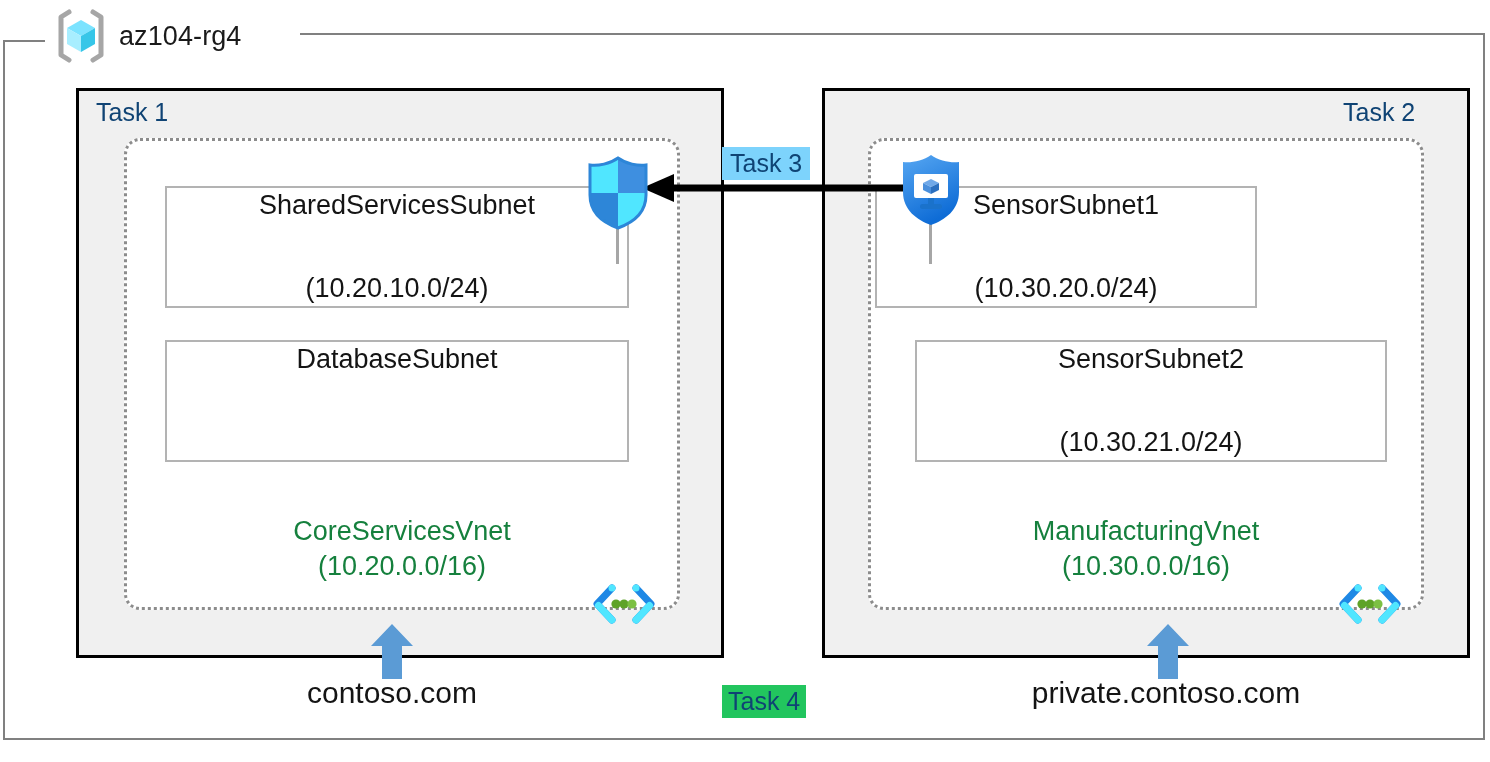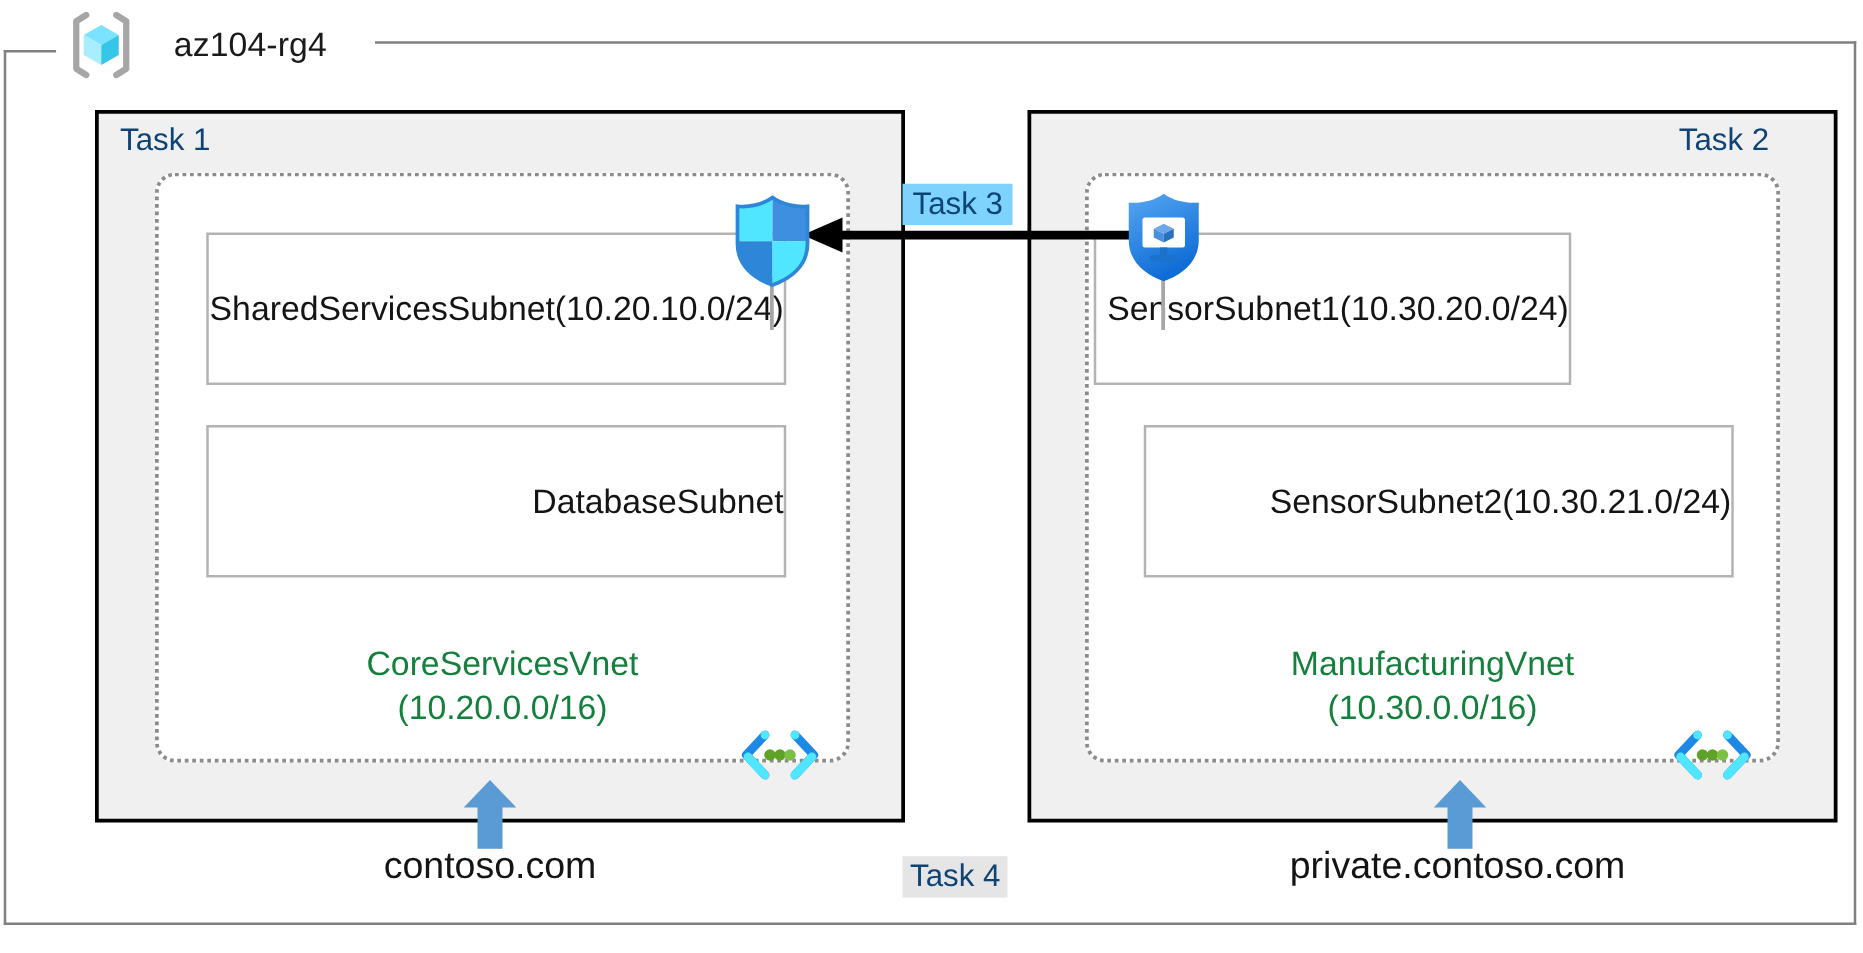--- a/index.html
+++ b/index.html
@@ -53,21 +53,21 @@
     width: 1185px; height: 2px;
     background: #808080;
   }
 
   
   .rg-header {
     position: absolute;
     left: 45px; top: 8px;
     display: flex;
     align-items: center;
-    gap: 30px;
+    gap: 10px;
     background: #ffffff;
     padding: 0 8px;
     z-index: 6;
   }
   .rg-icon {
     width: 56px; height: 56px;
     display: block;
   }
   .rg-title {
     font-size: 27px;
@@ -90,43 +90,43 @@
     position: absolute;
     font-size: 25px;
     font-weight: normal;
     color: #0F4374;
     white-space: nowrap;
     z-index: 7;
   }
   #label-task1 { left: 96px;  top: 98px; }
   #label-task2 { left: 1343px; top: 98px; }
   #label-task3 { left: 722px; top: 147px; background: #7dd3fc; padding: 2px 8px; }
-  #label-task4 { left: 722px; top: 685px; background: #e5e5e5; padding: 2px 6px; }
+  #label-task4 { left: 722px; top: 685px; background: #22c55e; padding: 2px 6px; }
 
   
   .vnet-box {
     position: absolute;
     background: #ffffff;
     border: 3px dotted #8C8C8C;
     border-radius: 16px;
     box-sizing: border-box;
   }
   #vnet-core  { left: 124px; top: 138px; width: 556px; height: 472px; }
   #vnet-manu  { left: 868px; top: 138px; width: 556px; height: 472px; }
 
   
   .subnet-box {
     position: absolute;
     background: #ffffff;
     border: 2px solid #B3B3B3;
     box-sizing: border-box;
     display: flex;
-    flex-direction: row;
+    flex-direction: column;
     align-items: center;
-    justify-content: flex-end;
+    justify-content: space-between;
     line-height: 1.28;
   }
   .subnet-name, .subnet-cidr {
     font-size: 27px;
     color: #141414;
     white-space: nowrap;
   }
   #subnet-shared  { left: 165px;  top: 186px; width: 464px; height: 122px; }
   #subnet-db      { left: 165px;  top: 340px; width: 464px; height: 122px; }
   #subnet-sensor1 { left: 875px;  top: 186px; width: 382px; height: 122px; }

